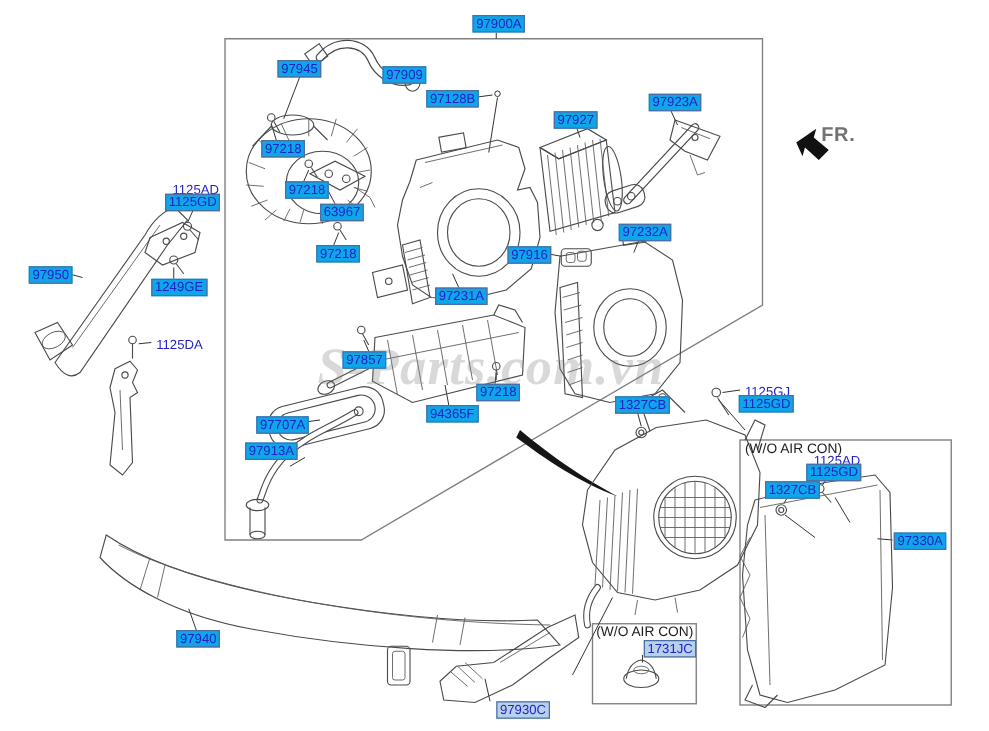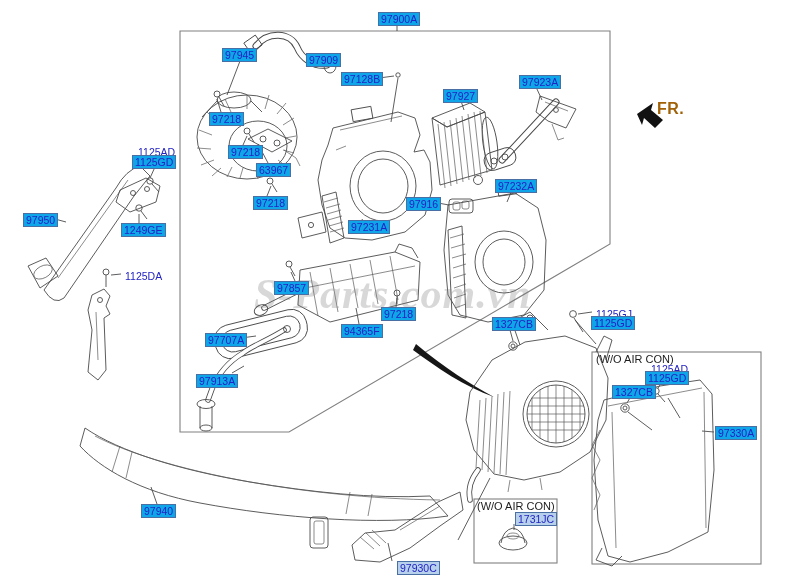--- a/index.html
+++ b/index.html
@@ -26,21 +26,21 @@
     white-space:nowrap;
     cursor:pointer;
   }
   .part-label.plain{border-color:transparent;background:transparent;}
   .part-label.highlight{background:var(--highlight-bg,#b7d0ec);margin-left:20px;}
   .wo-title{
     position:absolute;font-size:11px;color:#1c1c1c;white-space:nowrap;
   }
   #fr-label{
     position:absolute;left:657px;top:100px;
-    font-size:16px;font-weight:bold;color:#a16207;letter-spacing:0.5px;
+    font-size:16px;font-weight:bold;color:#737373;letter-spacing:0.5px;
   }
   #watermark{
     position:absolute;left:254px;top:270px;width:290px;
     font-family:"Liberation Serif", serif;
     font-style:italic;font-weight:bold;
     font-size:42px;color:rgba(125,125,125,0.30);
     white-space:nowrap;letter-spacing:1px;
     pointer-events:none;
   }
 </style>
@@ -402,31 +402,31 @@
       <div class="part-label" style="left: 306px; top: 53px;">97909</div>
       <div class="part-label" style="left: 341px; top: 72px; text-align: center;">97128B</div>
       <div class="part-label" style="left: 443px; top: 89px;">97927</div>
       <div class="part-label" style="left: 519px; top: 75px;">97923A</div>
       <div class="part-label" style="left: 209px; top: 112px;">97218</div>
       <div class="part-label" style="left: 228px; top: 145px;">97218</div>
       <div class="part-label" style="left: 256px; top: 163px;">63967</div>
       <div class="part-label" style="left: 253px; top: 196px;">97218</div>
       <div class="part-label" style="left: 406px; top: 197px;">97916</div>
       <div class="part-label" style="left: 495px; top: 179px;">97232A</div>
-      <div class="part-label" style="left: 348px; top: 220px;">97231A</div>
+      <div class="part-label" style="left: 348px; top: 230px;">97231A</div>
       <div class="part-label plain" style="left: 135px; top: 145px;">1125AD</div>
       <div class="part-label" style="left: 132px; top: 155px;">1125GD</div>
       <div class="part-label" style="left: 23px; top: 213px;">97950</div>
       <div class="part-label" style="left: 121px; top: 223px;">1249GE</div>
       <div class="part-label plain" style="left: 122px; top: 269px;">1125DA</div>
       <div class="part-label" style="left: 274px; top: 281px; text-align: center;">97857</div>
       <div class="part-label" style="left: 381px; top: 307px;">97218</div>
       <div class="part-label" style="left: 341px; top: 324px;">94365F</div>
       <div class="part-label" style="left: 205px; top: 333px;">97707A</div>
-      <div class="part-label" style="left: 196px; top: 374px; text-align: center;">97913A</div>
+      <div class="part-label" style="left: 196px; top: 354px; text-align: center;">97913A</div>
       <div class="part-label" style="left: 492px; top: 317px;">1327CB</div>
       <div class="part-label plain" style="left: 593px; top: 307px;">1125GJ</div>
       <div class="part-label" style="left: 591px; top: 316px;">1125GD</div>
       <div class="part-label plain" style="left: 648px; top: 362px;">1125AD</div>
       <div class="part-label" style="left: 645px; top: 371px;">1125GD</div>
       <div class="part-label" style="left: 612px; top: 385px;">1327CB</div>
       <div class="part-label" style="left: 715px; top: 426px;">97330A</div>
       <div class="part-label" style="left: 141px; top: 504px;">97940</div>
       <div class="part-label highlight" style="left: 377px; top: 561px;">97930C</div>
       <div class="part-label highlight" style="left: 495px; top: 512px;">1731JC</div>

